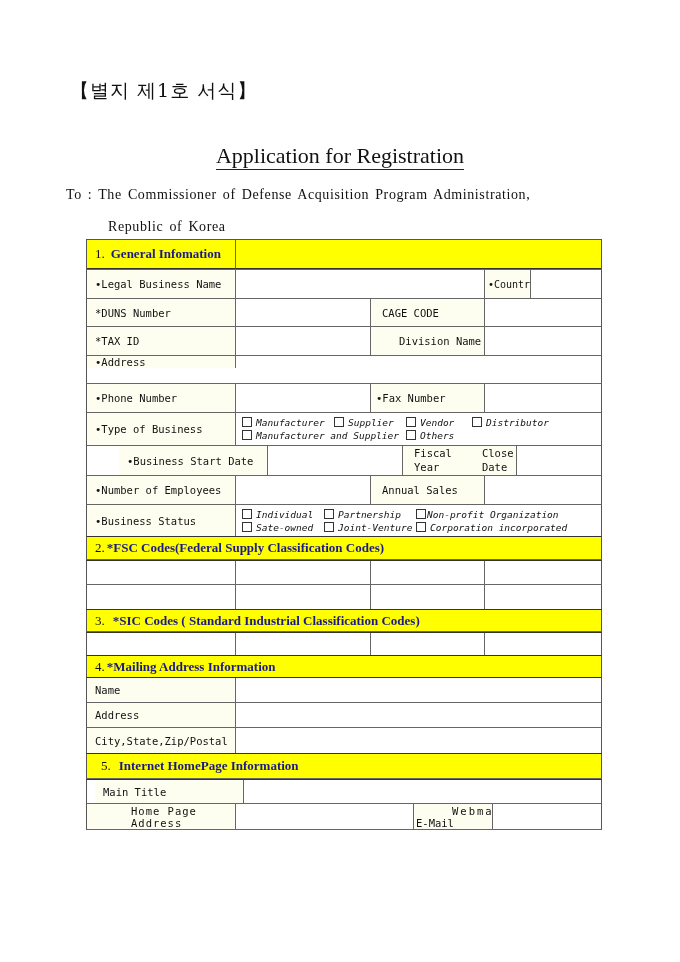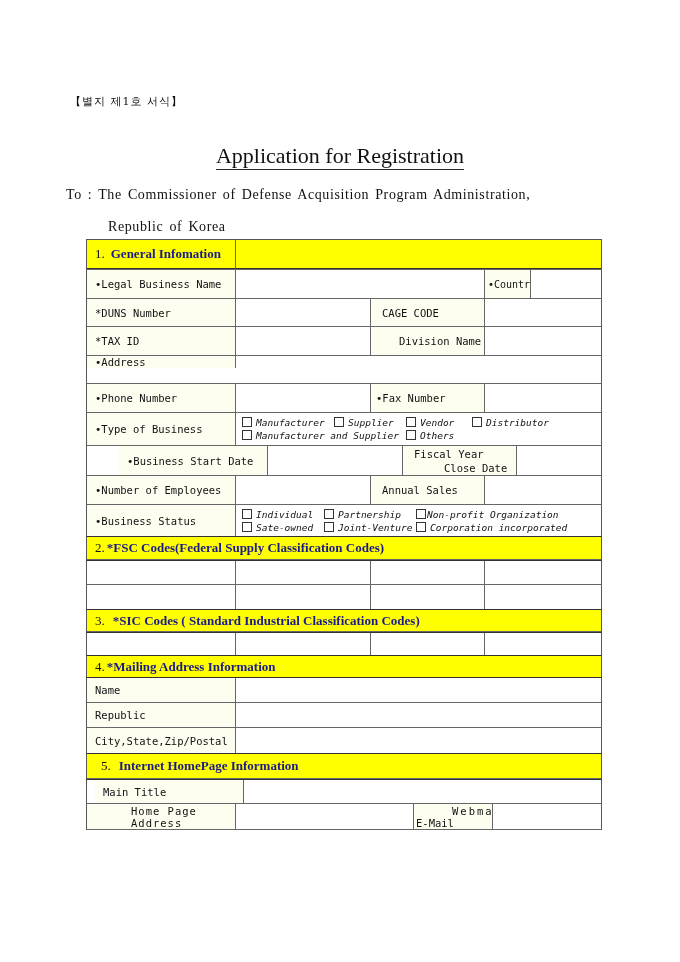--- a/index.html
+++ b/index.html
@@ -1,17 +1,17 @@
 <!DOCTYPE html>
 <html><head>
 <meta charset="utf-8">
 <style>
   html, body { margin:0; padding:0; background:#ffffff; }
   body { width:680px; height:962px; position:relative; overflow:hidden; font-family:"DejaVu Serif", serif; color:#111; }
-  .form-tag { position:absolute; left:70px; top:94px; font-size:11px; letter-spacing:1px; }
+  .form-tag { position:absolute; left:70px; top:78px; font-size:19px; letter-spacing:1px; }
   .title { position:absolute; left:0; width:680px; top:143px; text-align:center; font-size:22px; font-family:"Liberation Serif", serif; }
   .title span { border-bottom:1.5px solid #222; padding-bottom:1px; }
   .to-line { position:absolute; left:66px; top:187px; font-size:14px; font-family:"Liberation Serif", serif; letter-spacing:0.6px; word-spacing:2px; }
   .to-line2 { position:absolute; left:108px; top:219px; font-size:14px; font-family:"Liberation Serif", serif; letter-spacing:0.6px; word-spacing:2px; }
 
   .form { position:absolute; left:86px; top:239px; width:516px; }
   .row { display:flex; border-left:1.5px solid #555; border-right:1.5px solid #555; border-bottom:1px solid #666; box-sizing:border-box; }
   .row.first { border-top:1.5px solid #555; }
   .cell { box-sizing:border-box; border-right:1px solid #666; display:flex; align-items:center; font-family:"DejaVu Sans Mono", monospace; font-size:10.5px; }
   .cell:last-child { border-right:none; }
@@ -85,21 +85,21 @@
         <div>
           <span class="opt" style="width:164px;"><span class="chk"></span><span>Manufacturer and Supplier</span></span><span class="opt"><span class="chk"></span><span>Others</span></span>
         </div>
       </div>
     </div>
   </div>
 
   <div class="row" style="height:30px;">
     <div class="cell lab" style="width:149px;margin-left:32px;">•Business Start Date</div>
     <div class="cell val" style="width:135px;"></div>
-    <div class="cell lab" style="width:114px;padding-left:11px;flex-direction:column;align-items:flex-start;justify-content:center;line-height:14px;">
+    <div class="cell lab" style="width:114px;padding-left:11px;flex-direction:row;align-items:flex-start;justify-content:center;line-height:14px;">
       <span>Fiscal Year</span>
       <span style="padding-left:30px;">Close Date</span>
     </div>
     <div class="cell val" style="flex:1;"></div>
   </div>
 
   <div class="row" style="height:29px;">
     <div class="cell lab" style="width:149px;">•Number of Employees</div>
     <div class="cell val" style="width:135px;"></div>
     <div class="cell lab" style="width:114px;padding-left:11px;">Annual Sales</div>
@@ -156,21 +156,21 @@
     <div class="cell sec sec-wide" style="border-bottom:none;">
       <span class="num" style="margin-right:2px;">4.</span>
       <span>*Mailing Address Information</span>
     </div>
   </div>
   <div class="row" style="height:25px;">
     <div class="cell lab" style="width:149px;">Name</div>
     <div class="cell val" style="flex:1;"></div>
   </div>
   <div class="row" style="height:25px;">
-    <div class="cell lab" style="width:149px;">Republic</div>
+    <div class="cell lab" style="width:149px;">Address</div>
     <div class="cell val" style="flex:1;"></div>
   </div>
   <div class="row" style="height:26px;border-bottom:1.5px solid #333;">
     <div class="cell lab" style="width:149px;">City,State,Zip/Postal</div>
     <div class="cell val" style="flex:1;"></div>
   </div>
 
   <div class="row" style="height:25px;">
     <div class="cell sec sec-wide" style="border-bottom:none;">
       <span class="num" style="margin-left:6px;margin-right:8px;">5.</span>

